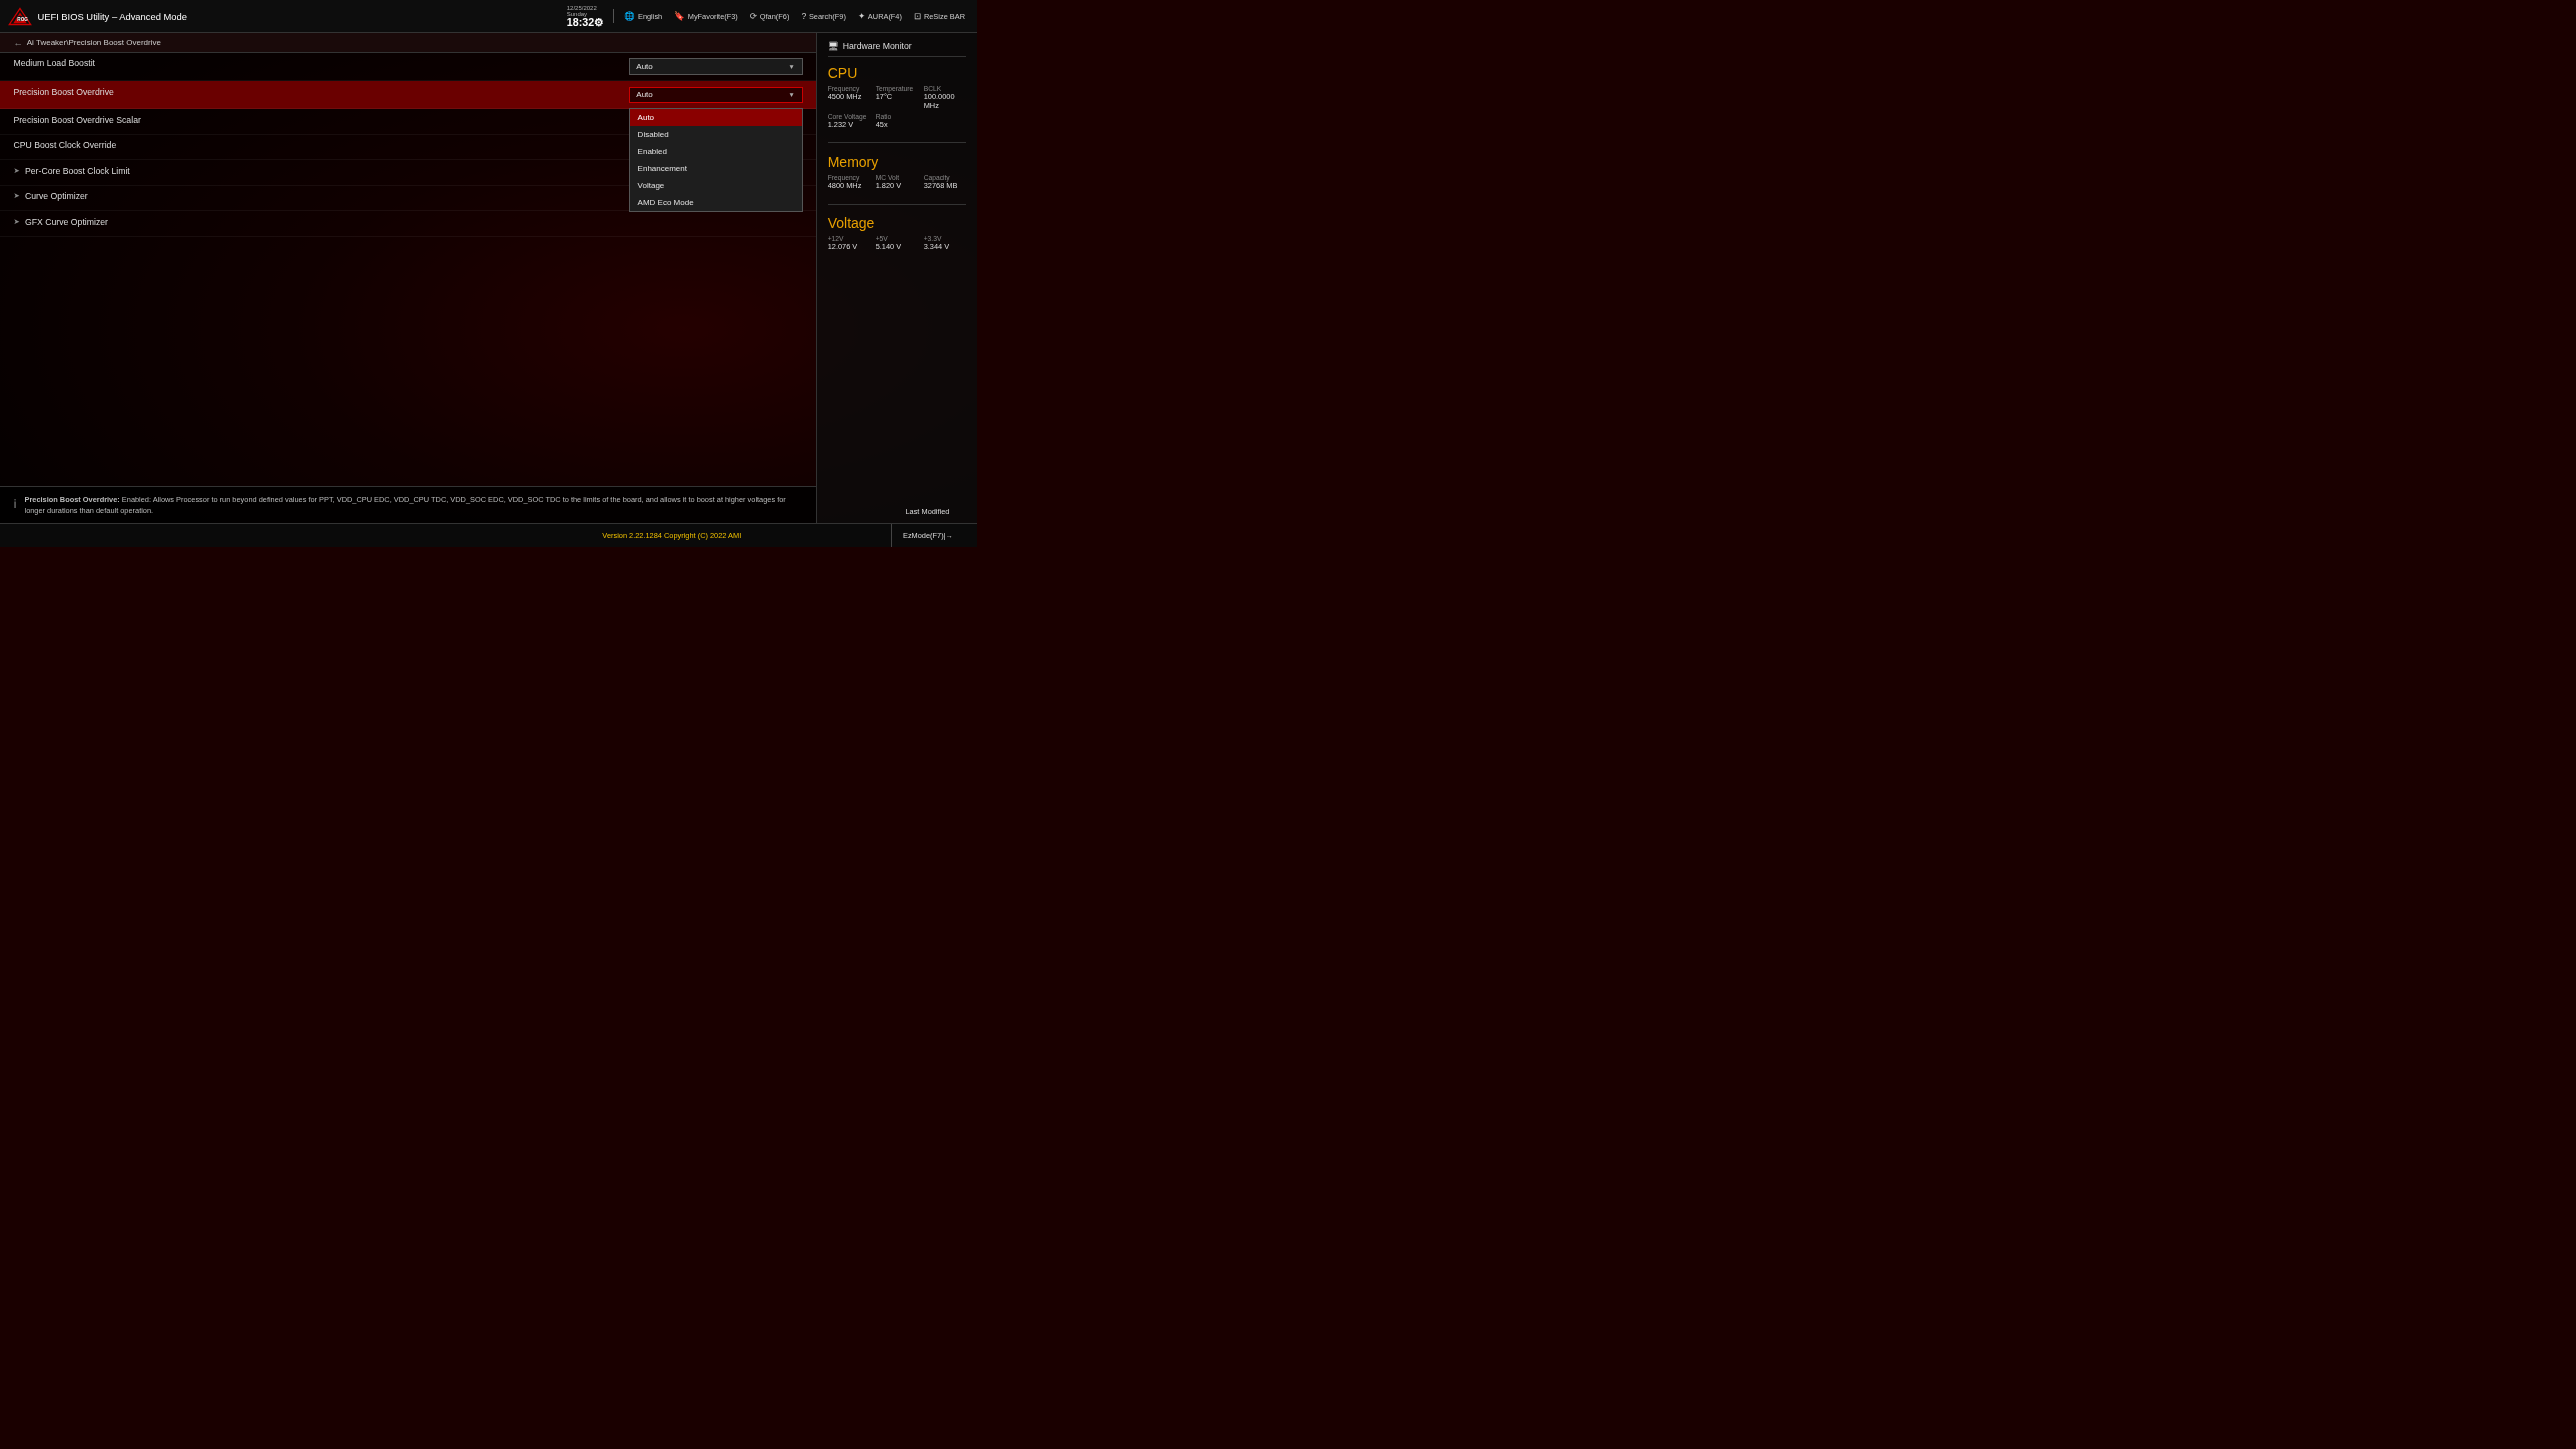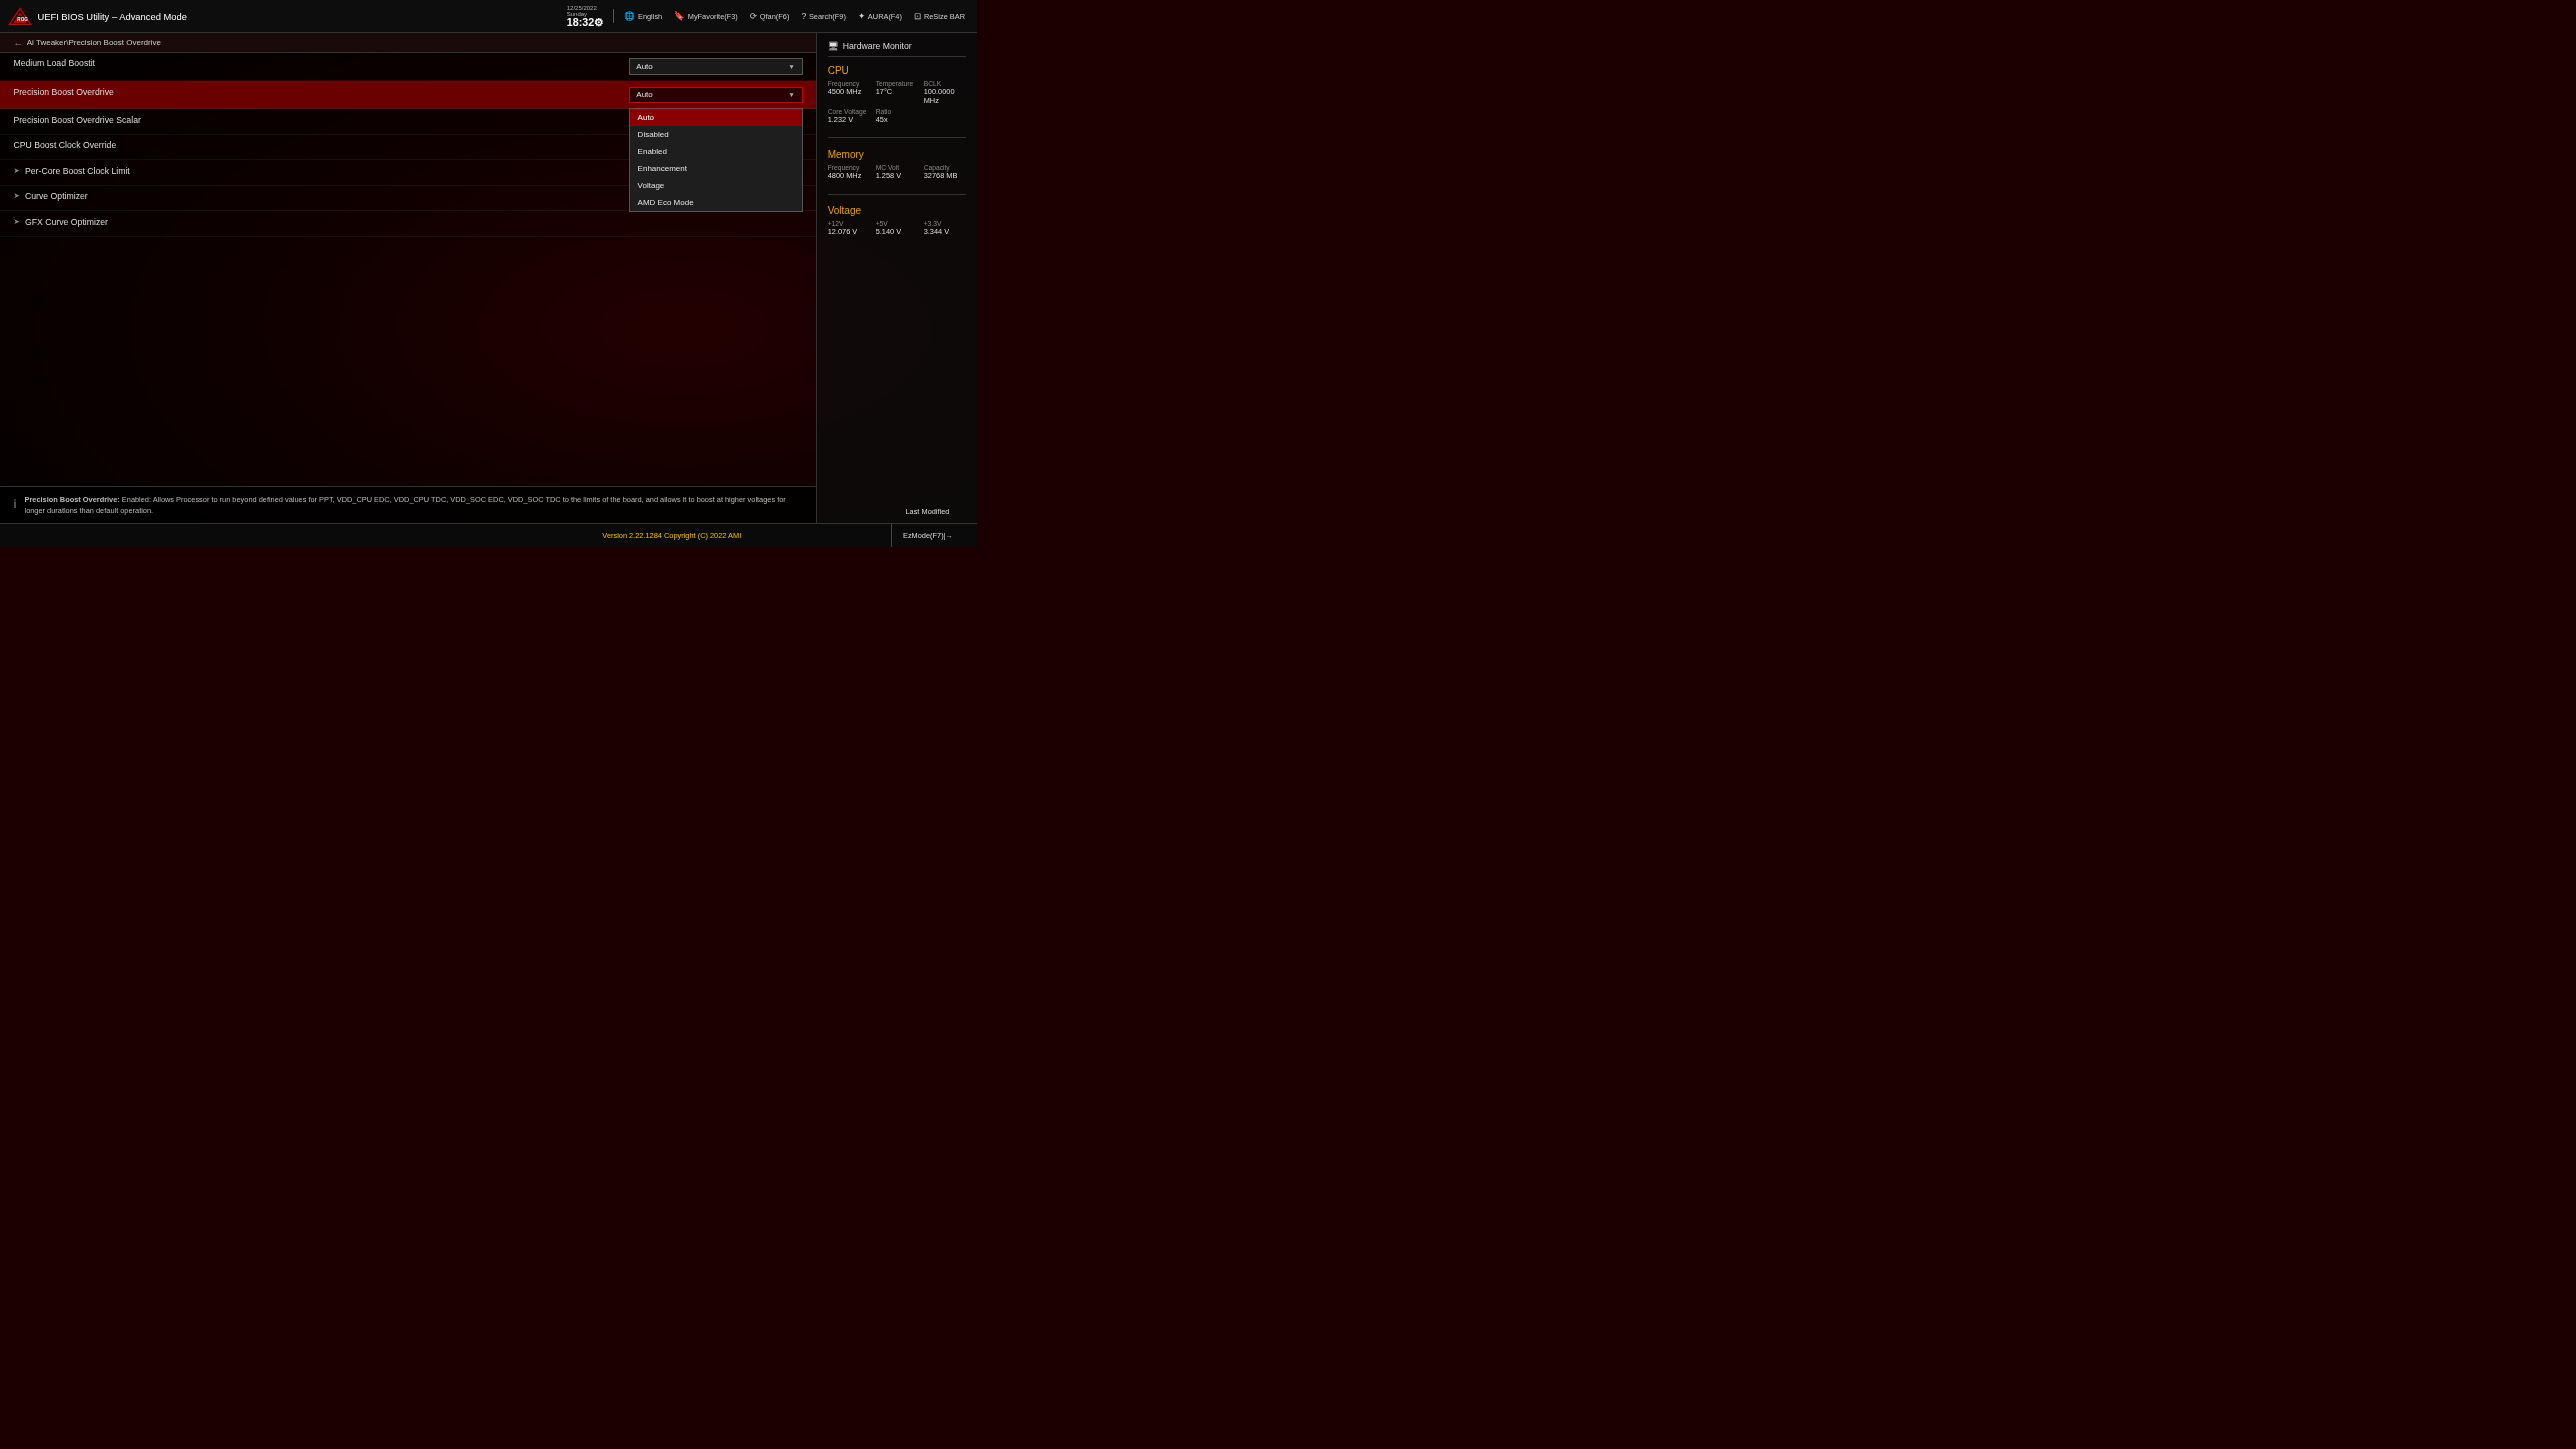--- a/index.html
+++ b/index.html
@@ -293,21 +293,21 @@
       font-size: 8.7px;
       color: #ddd;
       display: flex;
       align-items: center;
       gap: 4px;
       border-bottom: 0.7px solid #333;
       padding-bottom: 5.4px;
     }
 
     .hw-section-title {
-      font-size: 10px;
+      font-size: 14px;
       color: #e8a000;
       margin-bottom: 4px;
     }
 
     .hw-grid {
       display: grid;
       grid-template-columns: 1fr 1fr 1fr;
       gap: 2.7px 5.4px;
     }
 
@@ -555,21 +555,21 @@
 
       <div class="hw-section">
         <div class="hw-section-title">Memory</div>
         <div class="hw-grid">
           <div>
             <div class="hw-label">Frequency</div>
             <div class="hw-value">4800 MHz</div>
           </div>
           <div>
             <div class="hw-label">MC Volt</div>
-            <div class="hw-value">1.258 V</div>
+            <div class="hw-value">1.820 V</div>
           </div>
           <div>
             <div class="hw-label">Capacity</div>
             <div class="hw-value">32768 MB</div>
           </div>
         </div>
       </div>
 
       <hr class="hw-divider">
 

